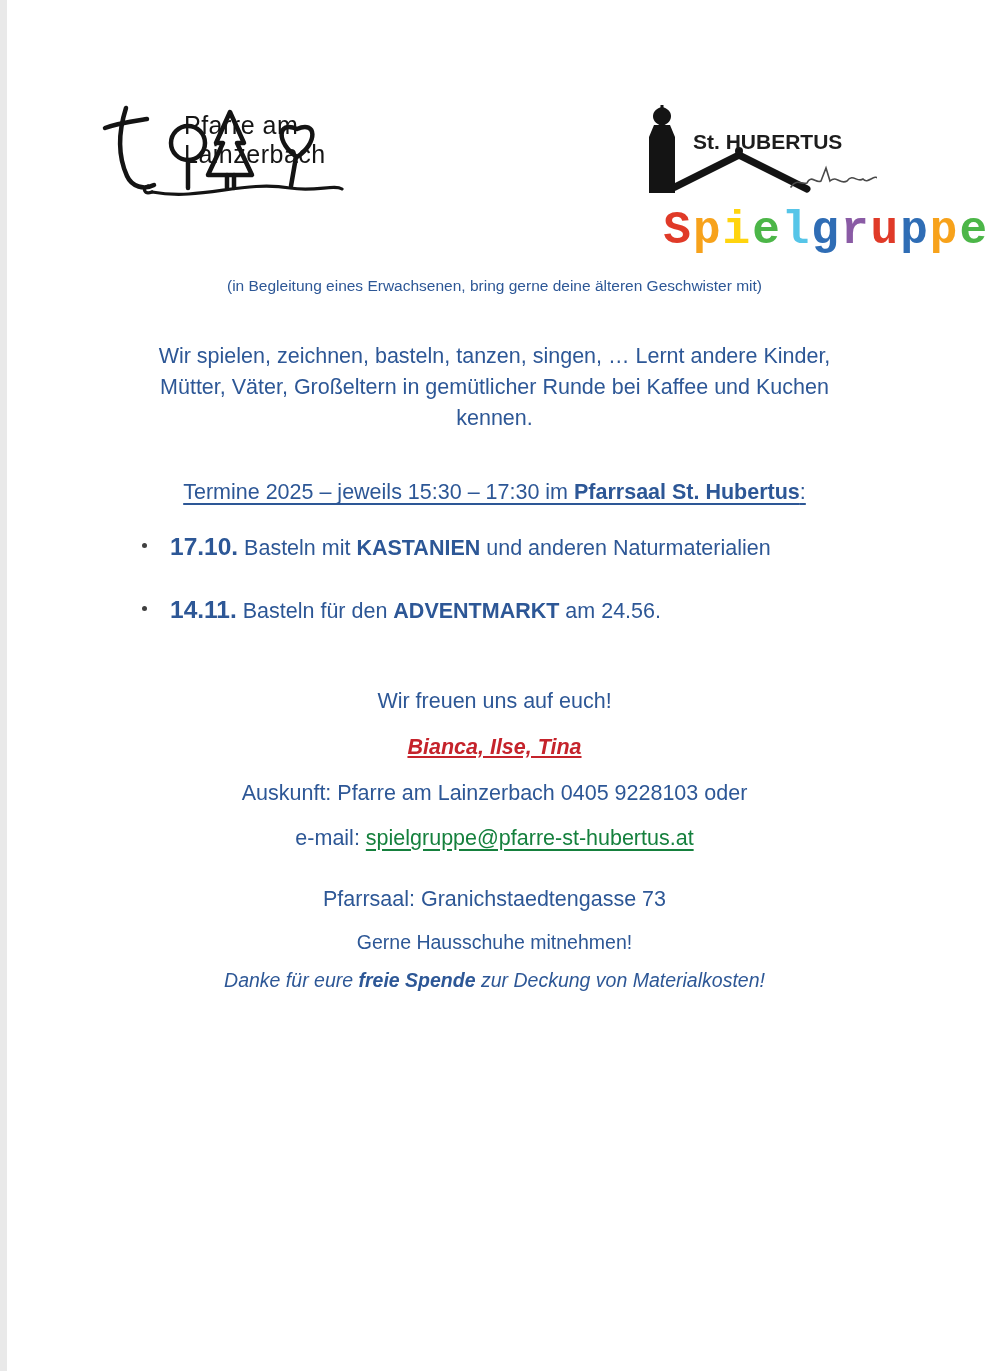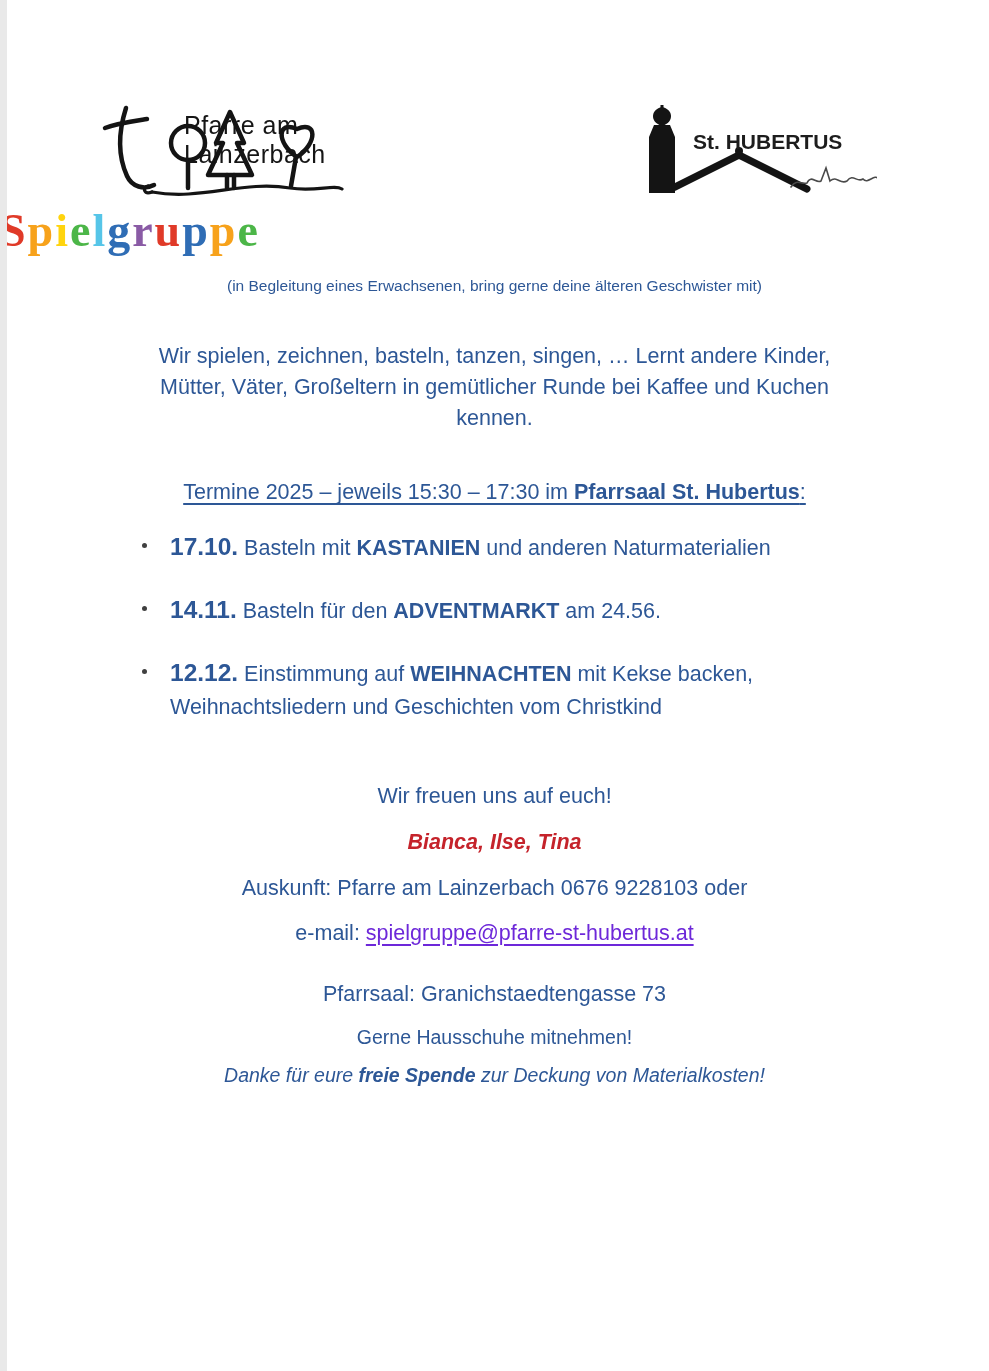--- a/index.html
+++ b/index.html
@@ -10,23 +10,23 @@
   }
   .edge-strip{position:absolute;left:0;top:0;width:7px;height:1371px;background:#e9e9e9;}
   .page{position:relative;width:100%;height:100%;box-sizing:border-box;}
 
   
   .logos{display:flex;justify-content:space-between;align-items:center;
          padding:96px 112px 0 92px;text-decoration:underline;}
   .logo-left svg,.logo-right svg{display:block;}
 
   
-  .title{margin-top:6px;text-align:left;font-size:46px;font-weight:bold;
+  .title{margin-top:6px;text-align:right;font-size:46px;font-weight:bold;
          letter-spacing:2px;line-height:1.1;
-         font-family:Liberation Serif, serif;}
+         font-family:Liberation Mono, monospace;}
   .title span{display:inline-block;}
 
   .subtitle{margin-top:22px;text-align:center;font-size:28px;}
   .note{margin-top:20px;text-align:center;font-size:15.5px;}
 
   .intro{margin:46px auto 0;max-width:740px;text-align:center;
          font-size:21.5px;line-height:1.45;}
 
   .schedule-heading{margin-top:46px;text-align:center;font-size:21.5px;}
   .schedule-heading .u{text-decoration:underline;text-underline-offset:4px;}
@@ -34,24 +34,24 @@
 
   .schedule-list{list-style:none;margin:24px 110px 0 140px;padding:0;max-width:740px;}
   .schedule-list li{position:relative;padding-left:30px;margin-bottom:26px;
                     font-size:21.5px;line-height:1.5;}
   .dot{position:absolute;left:2px;top:14px;width:5px;height:5px;border-radius:50%;
        background:#404040;}
   .date{font-size:24.5px;font-weight:bold;}
 
   .closing{text-align:center;}
   .cheer{margin-top:60px;font-size:21.5px;}
-  .names{margin-top:21px;font-size:21.5px;font-weight:bold;font-style:italic;}
+  .names{margin-top:21px;font-size:21.5px;font-weight:bold;font-style:italic;text-decoration:underline;}
   .contact{margin-top:21px;font-size:21.5px;}
   .email-line{margin-top:20px;font-size:21.5px;}
-  .email-line a{color:#6d28d9;text-decoration:underline;text-underline-offset:4px;}
+  .email-line a{color:#15803d;text-decoration:underline;text-underline-offset:4px;}
   .address{margin-top:36px;font-size:21.5px;}
   .slippers{margin-top:19px;font-size:19.5px;}
   .donation{margin-top:15px;font-size:19.5px;font-style:italic;}
 </style>
 </head>
 <body>
 
 <div class="page">
   <div class="edge-strip"></div>
 
@@ -111,28 +111,24 @@
 
   <ul class="schedule-list">
     <li>
       <span class="dot"></span>
       <span class="date">17.10.</span><span> Basteln mit </span><span class="b">KASTANIEN</span><span> und anderen Naturmaterialien</span>
     </li>
     <li>
       <span class="dot"></span>
       <span class="date">14.11.</span><span> Basteln für den </span><span class="b">ADVENTMARKT</span><span> am 24.56.</span>
     </li>
-    <li>
-      <span class="dot"></span>
-      <span class="date">12.12.</span><span> Einstimmung auf </span><span class="b">WEIHNACHTEN</span><span> mit Kekse backen, Weihnachtsliedern und Geschichten vom Christkind</span>
-    </li>
   </ul>
 
   <div class="closing">
     <div class="cheer">Wir freuen uns auf euch!</div>
     <div class="names" style="color: rgb(197, 35, 43);">Bianca, Ilse, Tina</div>
-    <div class="contact">Auskunft: Pfarre am Lainzerbach 0676 9228103 oder</div>
+    <div class="contact">Auskunft: Pfarre am Lainzerbach 0405 9228103 oder</div>
     <div class="email-line"><span>e-mail: </span><a href="#">spielgruppe@pfarre-st-hubertus.at</a></div>
     <div class="address">Pfarrsaal: Granichstaedtengasse 73</div>
     <div class="slippers">Gerne Hausschuhe mitnehmen!</div>
     <div class="donation"><span>Danke für eure </span><span class="b">freie Spende</span><span> zur Deckung von Materialkosten!</span></div>
   </div>
 </div>
 
 </body></html>

